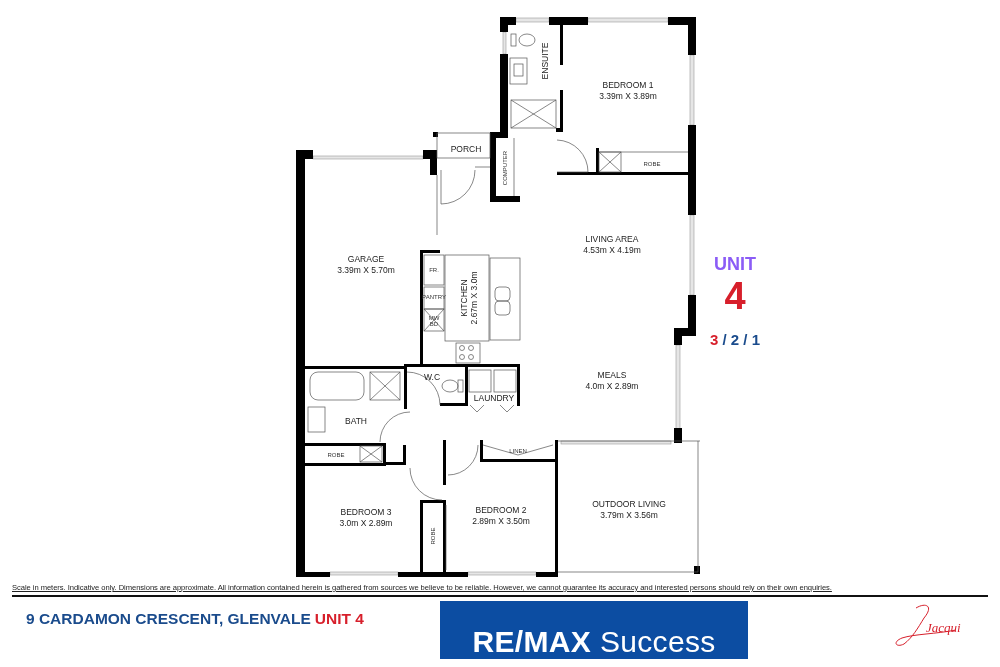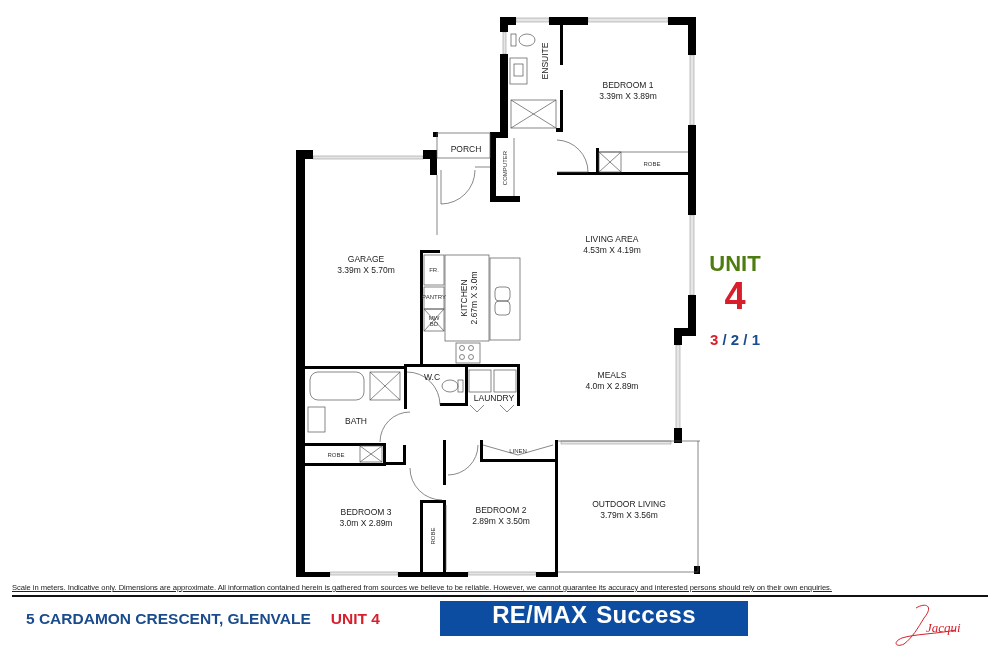--- a/index.html
+++ b/index.html
@@ -1,31 +1,31 @@
 <!DOCTYPE html>
 <html><head>
   <meta charset="utf-8">
   <style>
     html, body { margin:0; padding:0; background:#ffffff; }
     body { width:1000px; height:667px; position:relative; overflow:hidden; font-family:"Liberation Sans", sans-serif; }
     #plan { position:absolute; left:0; top:0; width:1000px; height:580px; }
     .room-label { font-family:"Liberation Sans", sans-serif; font-size:8.5px; fill:#222; text-anchor:middle; }
     .small-label { font-family:"Liberation Sans", sans-serif; font-size:6px; fill:#333; text-anchor:middle; }
     .unit-badge { position:absolute; left:700px; top:252px; width:70px; text-align:center; }
-    .unit-word { color:#4d7c0f; font-weight:bold; font-size:22px; line-height:24px; }
+    .unit-word { color:#8b5cf6; font-weight:bold; font-size:18px; line-height:24px; }
     .unit-num { color:#d71f2b; font-weight:bold; font-size:38px; line-height:40px; }
     .unit-config { font-weight:bold; font-size:15px; line-height:20px; margin-top:14px; }
     .cfg-red { color:#d71f2b; }
     .cfg-blue { color:#1a4b8c; }
     .disclaimer { position:absolute; left:12px; top:583px; width:976px; font-size:7.6px; color:#222; white-space:nowrap; letter-spacing:-0.05px;text-decoration:underline; }
     .rule { position:absolute; left:12px; top:595px; width:976px; height:2px; background:#111; }
     .address { position:absolute; left:26px; top:610px; font-size:15.5px; font-weight:bold; color:#1a4b8c; white-space:nowrap; }
-    .address .unit { color:#d71f2b; margin-left:20px; }
-    .brand { position:absolute; left:440px; top:601px; width:308px; height:35px; background:#0c4da2; color:#fff; display:flex; align-items:flex-start; justify-content:center; font-size:24px; font-weight:bold; letter-spacing:0.3px; }
-    .brand .success { font-weight:bold; margin-left:9px; }
+    .address .unit { color:#d71f2b; margin-left:4px; }
+    .brand { position:absolute; left:440px; top:601px; width:308px; height:58px; background:#0c4da2; color:#fff; display:flex; align-items:flex-end; justify-content:center; font-size:30px; font-weight:bold; letter-spacing:0.3px; }
+    .brand .success { font-weight:normal; margin-left:9px; }
     .signature { position:absolute; left:886px; top:600px; width:90px; height:50px; }
   </style>
 </head>
 <body>
 
 <svg id="plan" viewBox="0 0 1000 580" xmlns="http://www.w3.org/2000/svg">
 
   <g fill="#e6e6e6" stroke="#999" stroke-width="0.6">
     <rect x="516" y="18" width="33" height="4"></rect>
     <rect x="588" y="18" width="80" height="4"></rect>
@@ -234,21 +234,21 @@
     <span class="cfg-blue">2</span>
     <span class="cfg-blue">/</span>
     <span class="cfg-blue">1</span>
   </div>
 </div>
 
 <div class="disclaimer">Scale in meters. Indicative only. Dimensions are approximate. All information contained herein is gathered from sources we believe to be reliable. However, we cannot guarantee its accuracy and interested persons should rely on their own enquiries.</div>
 <div class="rule"></div>
 
 <div class="address">
-  <span>5 CARDAMON CRESCENT, GLENVALE</span><span class="unit">UNIT 4</span>
+  <span>9 CARDAMON CRESCENT, GLENVALE</span><span class="unit">UNIT 4</span>
 </div>
 
 <div class="brand">
   <span>RE/MAX</span>
     <span class="success">Success</span>
 </div>
 
 <svg class="signature" viewBox="0 0 90 50" xmlns="http://www.w3.org/2000/svg">
   <path d="M30 8 C40 2, 48 6, 38 18 C32 28, 26 38, 18 44 C10 48, 6 42, 16 38 C28 34, 50 34, 70 30" fill="none" stroke="#d71f2b" stroke-width="1"></path>
   <text x="40" y="32" font-family="Liberation Serif, serif" font-style="italic" font-size="13" fill="#d71f2b">Jacqui</text>

